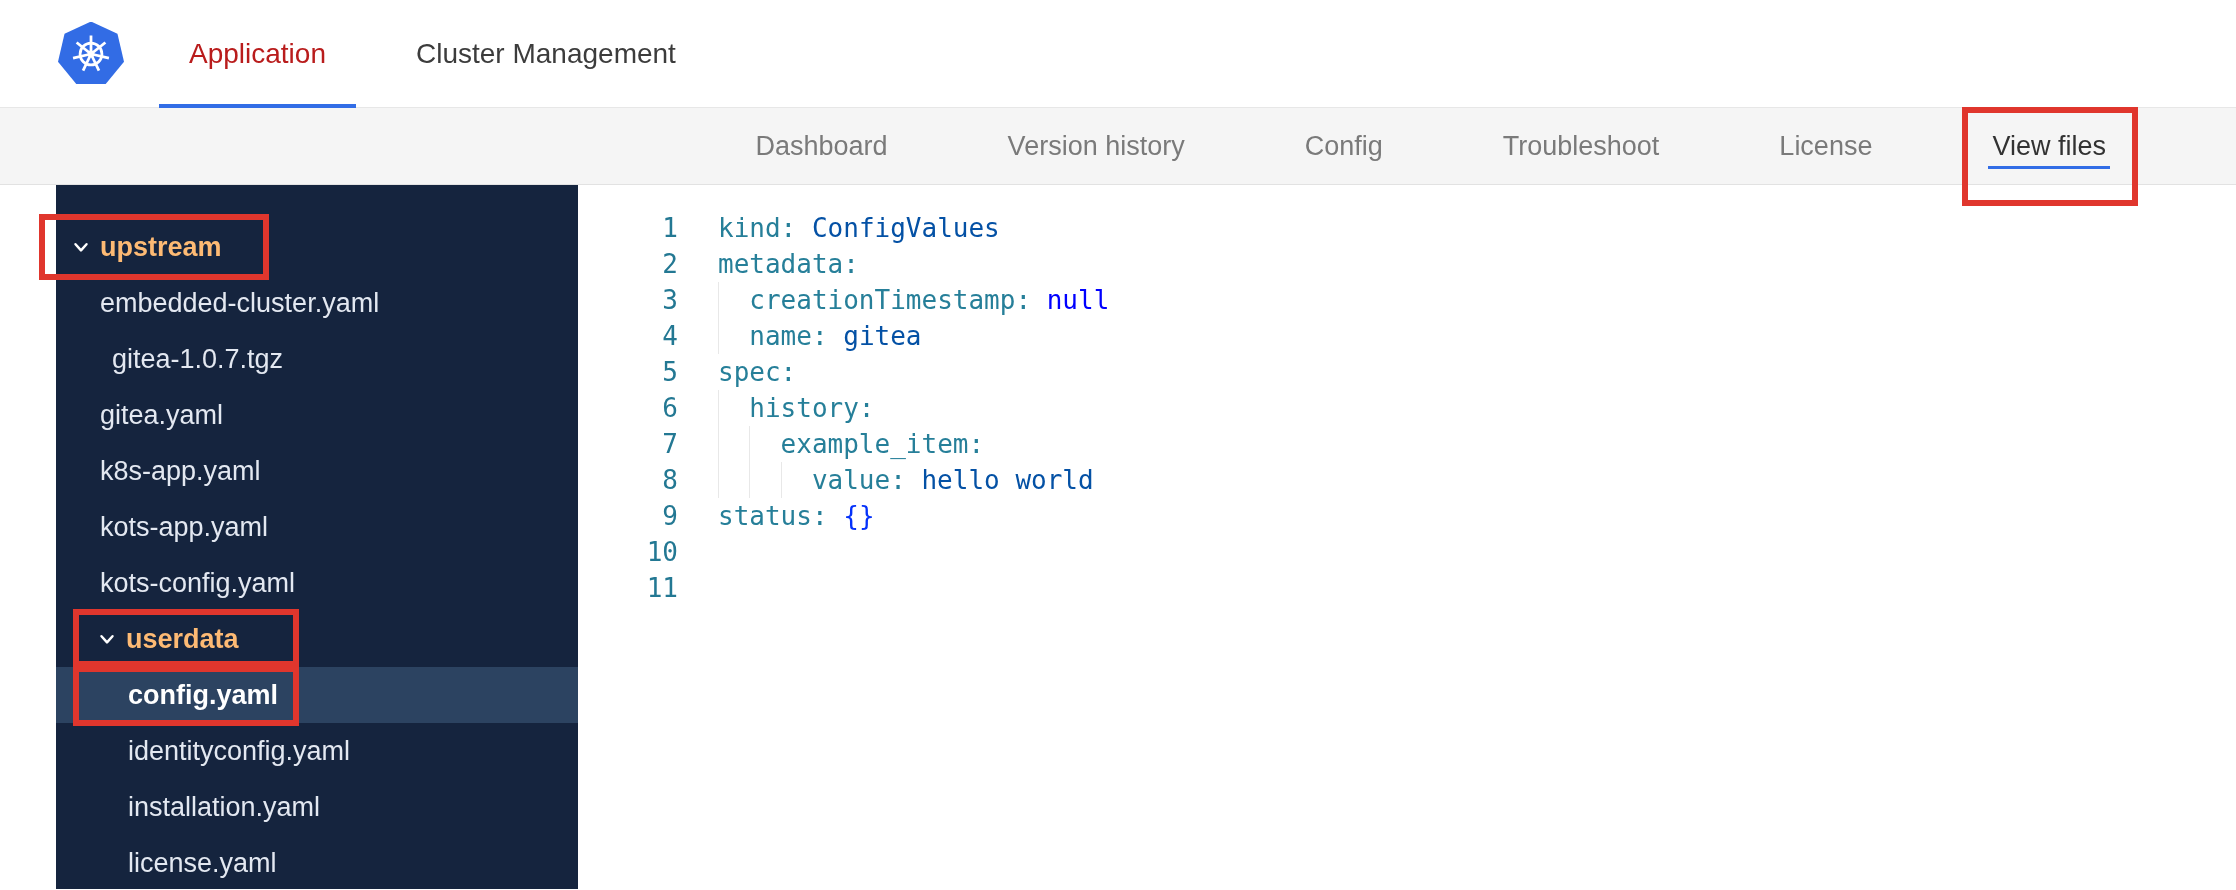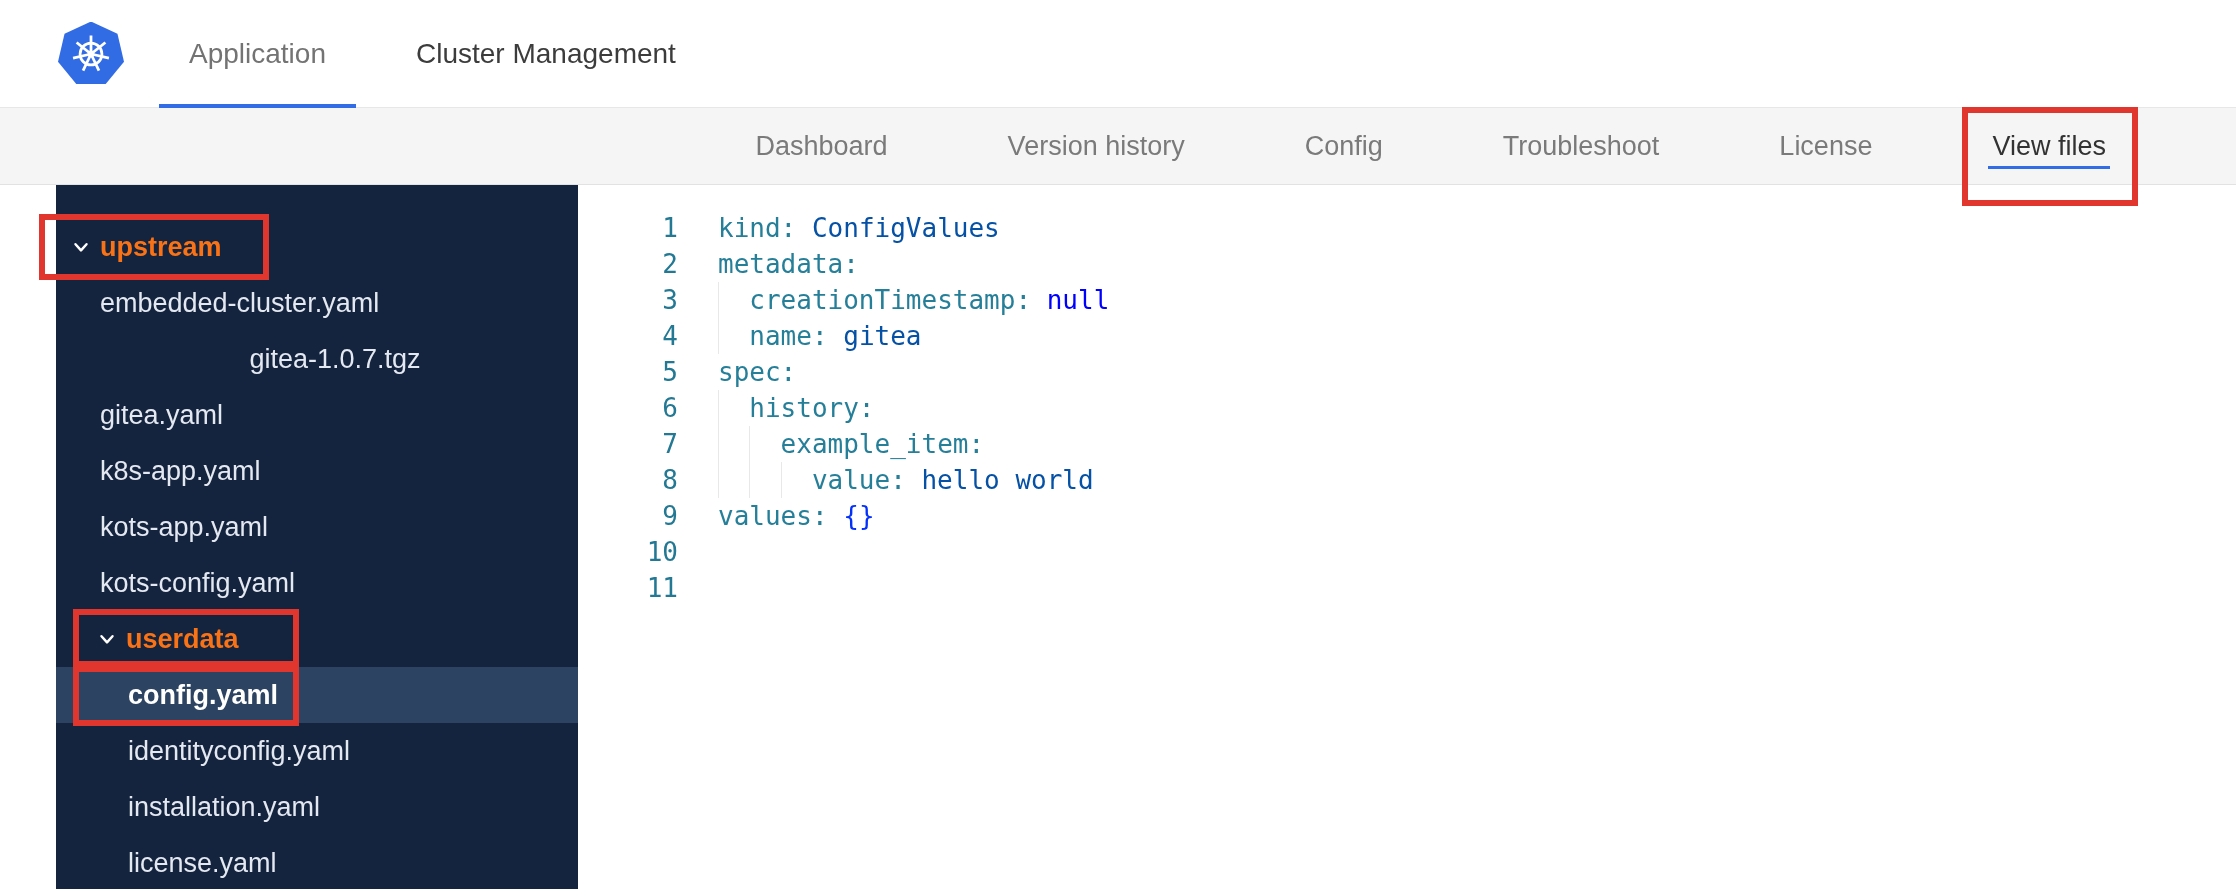--- a/index.html
+++ b/index.html
@@ -27,21 +27,21 @@
   .logo{
     width:66px;height:64px;background:var(--k8s-blue,#326ce5);
     clip-path:polygon(50% 0%, 90.1% 19.3%, 100% 62.7%, 72.3% 97.6%, 27.7% 97.6%, 0% 62.7%, 9.9% 19.3%);
     display:flex;align-items:center;justify-content:center;
   }
   .header-tabs{display:flex;gap:30px;height:100%;}
   .header-tab{
     display:flex;align-items:center;padding:0 30px;font-size:28px;color:#3c3c3c;
     position:relative;cursor:pointer;white-space:nowrap;
   }
-  .header-tab.active{color:#737373;}
+  .header-tab.active{color:#b91c1c;}
   .header-tab.active::after{
     content:'';position:absolute;left:0;right:0;bottom:-1px;height:4px;background:var(--accent-blue,#326de6);
   }
 
   
   .subnav{
     height:77px;background:#f5f5f5;border-bottom:1px solid #e2e2e2;
     display:flex;align-items:center;justify-content:flex-end;gap:120px;padding-right:130px;
   }
   .subnav-tab{font-size:27px;color:#7a7a7a;position:relative;cursor:pointer;white-space:nowrap;}
@@ -53,21 +53,21 @@
   
   .main{display:flex;height:704px;position:relative;}
   .sidebar{
     margin-left:56px;width:522px;flex-shrink:0;background:var(--sidebar-bg,#15243e);
     padding-top:34px;position:relative;
   }
   .tree-row{
     height:56px;display:flex;align-items:center;font-size:27px;color:#e3e8f1;
     position:relative;cursor:pointer;white-space:nowrap;
   }
-  .tree-row.folder{color:#f97316;font-weight:bold;}
+  .tree-row.folder{color:#fdba74;font-weight:bold;}
   .tree-row.selected{background:var(--sidebar-selected,#2c4361);color:#ffffff;font-weight:bold;}
   .chevron{display:flex;align-items:center;margin-right:8px;flex-shrink:0;}
 
   
   .editor{
     flex:1;display:flex;padding-top:25px;background:#fff;
     font-family:"DejaVu Sans Mono","Liberation Mono",monospace;font-size:26px;
   }
   .gutter{width:100px;text-align:right;color:var(--line-num,#237893);flex-shrink:0;}
   .gutter .ln{height:36px;line-height:36px;}
@@ -129,21 +129,21 @@
           <svg width="22" height="22" viewBox="0 0 16 16">
             <polyline points="4,6 8,10.5 12,6" fill="none" stroke="#ffffff" stroke-width="1.8" stroke-linecap="round" stroke-linejoin="round"></polyline>
           </svg>
         </span>
         <span>upstream</span>
         <div class="ann-box" style="left: -17px; top: -5px; width: 230px; height: 66px;"></div>
       </div>
       <div class="tree-row file" style="padding-left: 44px;">
         <span>embedded-cluster.yaml</span>
       </div>
-      <div class="tree-row file" style="padding-left: 36px; justify-content: center;">
+      <div class="tree-row file" style="padding-left: 56px;">
         <span>gitea-1.0.7.tgz</span>
       </div>
       <div class="tree-row file" style="padding-left: 44px;">
         <span>gitea.yaml</span>
       </div>
       <div class="tree-row file" style="padding-left: 44px;">
         <span>k8s-app.yaml</span>
       </div>
       <div class="tree-row file" style="padding-left: 44px;">
         <span>kots-app.yaml</span>
@@ -190,17 +190,17 @@
       </div>
     <div class="code">
         <div class="code-line"><span class="tok-key">kind:</span><span class="tok-pl"> </span><span class="tok-str">ConfigValues</span></div>
         <div class="code-line"><span class="tok-key">metadata:</span></div>
         <div class="code-line"><span class="tok-ind">  </span><span class="tok-key">creationTimestamp:</span><span class="tok-pl"> </span><span class="tok-kw">null</span></div>
         <div class="code-line"><span class="tok-ind">  </span><span class="tok-key">name:</span><span class="tok-pl"> </span><span class="tok-str">gitea</span></div>
         <div class="code-line"><span class="tok-key">spec:</span></div>
         <div class="code-line"><span class="tok-ind">  </span><span class="tok-key">history:</span></div>
         <div class="code-line"><span class="tok-ind">  </span><span class="tok-ind">  </span><span class="tok-key">example_item:</span></div>
         <div class="code-line"><span class="tok-ind">  </span><span class="tok-ind">  </span><span class="tok-ind">  </span><span class="tok-key">value:</span><span class="tok-pl"> </span><span class="tok-str">hello world</span></div>
-        <div class="code-line"><span class="tok-key">values:</span><span class="tok-pl"> </span><span class="tok-brk">{}</span></div>
+        <div class="code-line"><span class="tok-key">status:</span><span class="tok-pl"> </span><span class="tok-brk">{}</span></div>
         <div class="code-line"></div>
       </div>
   </main>
 </div>
 
 </body></html>

